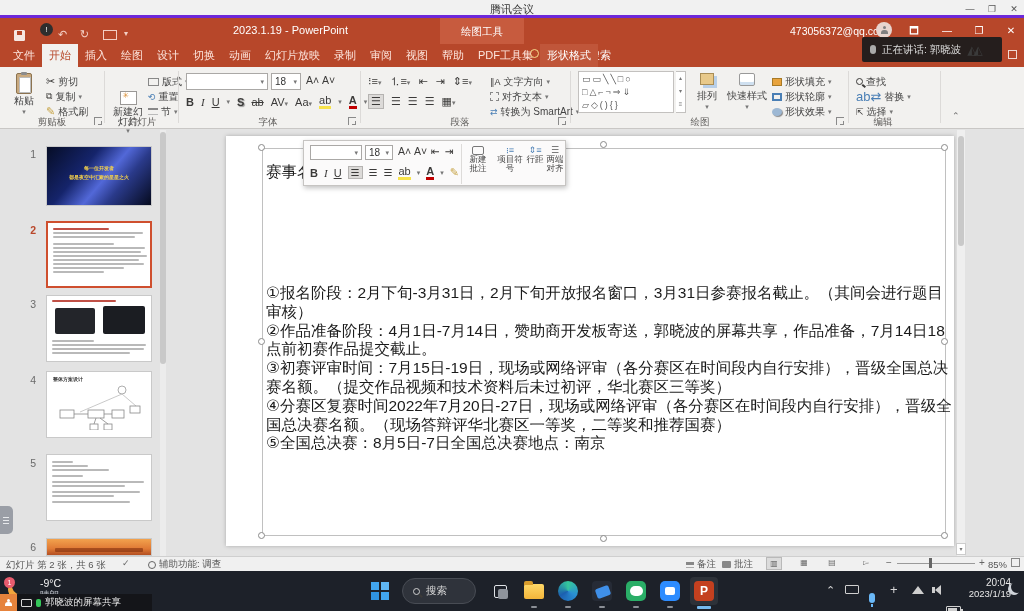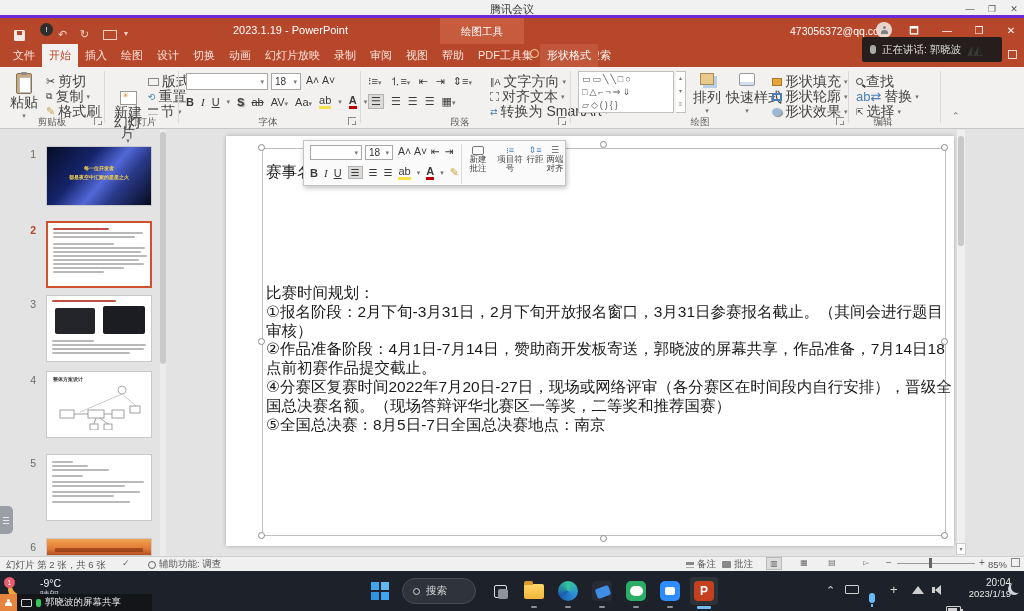--- a/index.html
+++ b/index.html
@@ -23,21 +23,21 @@
   
   .tabs{left:6px;top:44px;height:23px;display:flex;z-index:5}
   .tab{padding:0 7px;color:#fde5dd;font-size:11px;line-height:23px;white-space:nowrap}
   .tab.active{background:#f2f1ef;color:#b7472a}
   .tab.ctx{background:#c0563a;color:#fff}
   .tmsearch{color:#fff;font-size:11px}
   
   .ribbon{left:0;top:67px;width:1024px;height:62px;background:#f2f1ef;border-bottom:1px solid #c9c7c5}
   .glabel{position:absolute;top:49px;font-size:9.5px;color:#5f5d5b;text-align:center;white-space:nowrap}
   .gsep{position:absolute;top:4px;width:1px;height:52px;background:#dcdad8}
-  .rtxt{font-size:14px;color:#444;white-space:nowrap}
+  .rtxt{font-size:10px;color:#444;white-space:nowrap}
   .rsm{position:absolute;height:15px;display:flex;align-items:center;gap:3px}
   .dd{color:#777;font-size:7px}
   .launcher{position:absolute;top:50px;width:8px;height:8px;border-left:1px solid #8a8a8a;border-top:1px solid #8a8a8a}
   .launcher:after{content:"";position:absolute;right:0px;bottom:0px;width:3px;height:3px;border-right:1.5px solid #8a8a8a;border-bottom:1.5px solid #8a8a8a}
   .combo{background:#fff;border:1px solid #aaa8a6;height:17px;font-size:10px;color:#333;display:flex;align-items:center;justify-content:space-between;padding:0 3px}
   .btnglyph{font-size:11px;color:#3b3a39}
   .shapebox{background:#fff;border:1px solid #c3c1bf;font-size:9px;color:#555;line-height:13px;letter-spacing:2px;padding:1px 3px;overflow:hidden}
   
   .thumbnum{font-size:10.5px;color:#6b6b6b;width:14px;text-align:right}
   .thumb{position:absolute;left:46px;width:106px;background:#fff;border:1px solid #c9c9c9;overflow:hidden}
@@ -380,23 +380,23 @@
   <div class="hdl" style="left:600px;top:141px"></div>
   <div class="hdl" style="left:941px;top:144px"></div>
   <div class="hdl" style="left:258px;top:338px"></div>
   <div class="hdl" style="left:941px;top:338px"></div>
   <div class="hdl" style="left:258px;top:532px"></div>
   <div class="hdl" style="left:600px;top:535px"></div>
   <div class="hdl" style="left:941px;top:532px"></div>
 
   <div class="abs slidetext" style="left:266px;top:163px;width:686px;z-index:2">赛事名</div>
   <div class="abs slidetext" style="left:266px;top:284px;width:686px">
-    <div>比赛时间规划：</div>
     <div>①报名阶段：2月下旬-3月31日，2月下旬开放报名窗口，3月31日参赛报名截止。（其间会进行题目审核）</div>
     <div>②作品准备阶段：4月1日-7月14日，赞助商开发板寄送，郭晓波的屏幕共享，作品准备，7月14日18点前初赛作品提交截止。</div>
+    <div>③初赛评审时间：7月15日-19日，现场或网络评审（各分赛区在时间段内自行安排），晋级全国总决赛名额。（提交作品视频和技术资料后未过初评，华北赛区三等奖）</div>
     <div>④分赛区复赛时间2022年7月20日-27日，现场或网络评审（各分赛区在时间段内自行安排），晋级全国总决赛名额。（现场答辩评华北赛区一等奖，二等奖和推荐国赛）</div>
     <div>⑤全国总决赛：8月5日-7日全国总决赛地点：南京</div>
   </div>
 
   <div class="abs mini">
     <div class="abs combo" style="left:6px;top:4px;width:52px;height:15px">
         <span></span>
         <span class="dd">▾</span>
       </div>
     <div class="abs combo" style="left:61px;top:4px;width:28px;height:15px">

